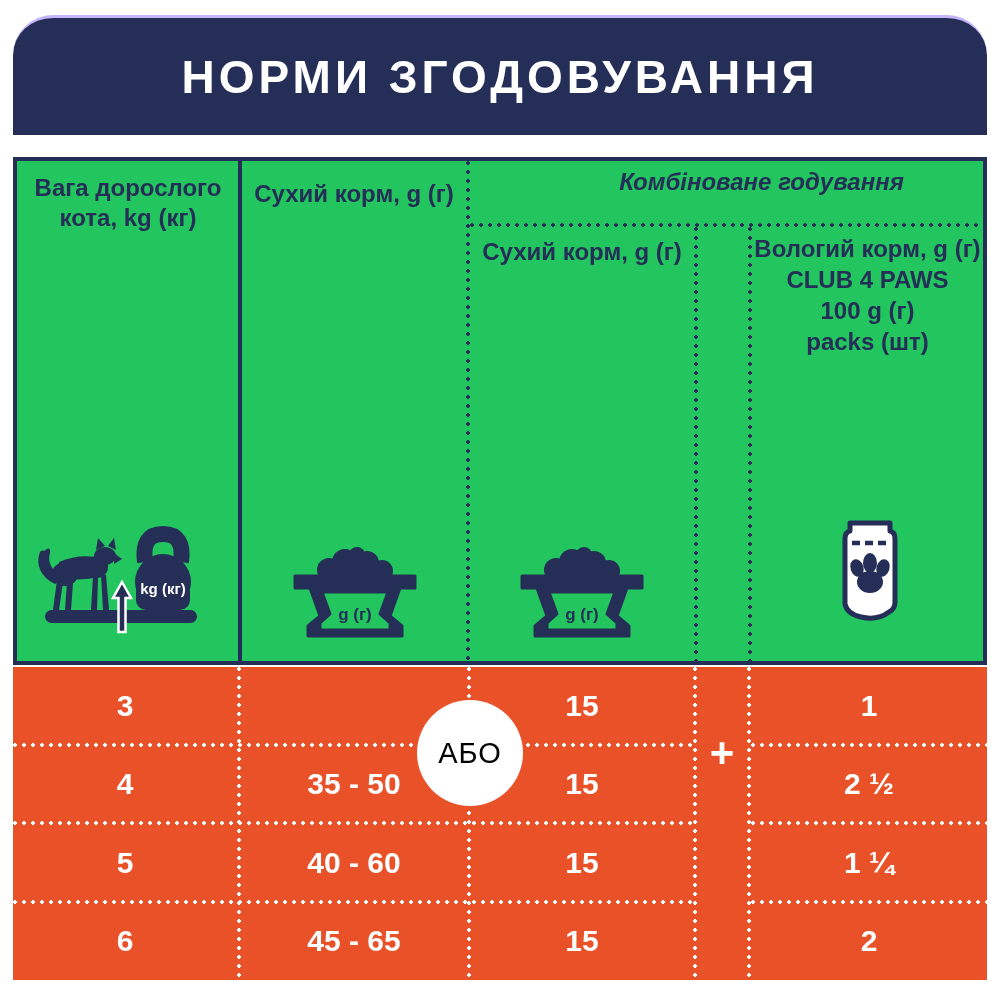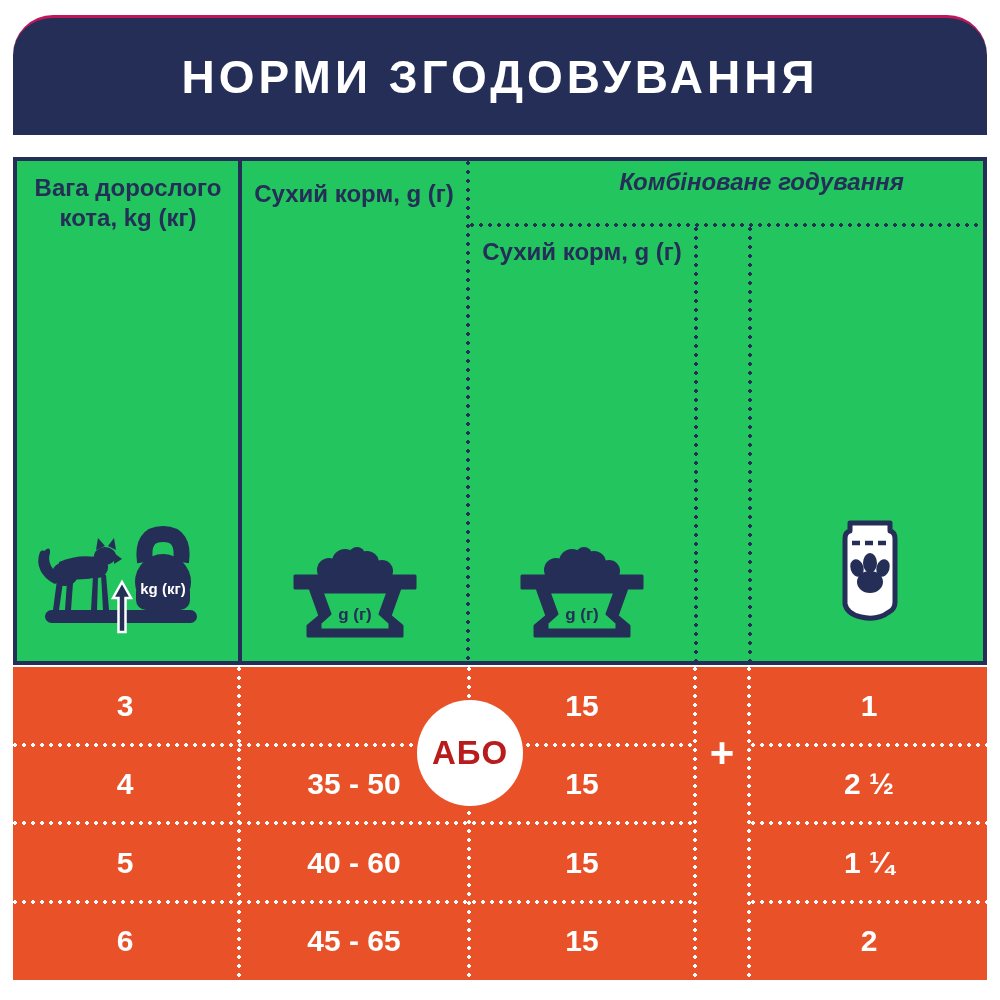--- a/index.html
+++ b/index.html
@@ -4,21 +4,21 @@
 <style>
   html,body{margin:0;padding:0;background:#ffffff;}
   .page{
     position:relative;width:1000px;height:1000px;background:#ffffff;overflow:hidden;
     font-family:"Liberation Sans", sans-serif;-webkit-font-smoothing:antialiased;
   }
   
   .banner{
     position:absolute;left:13px;top:15px;width:974px;height:120px;
     background:#242E56;border-radius:40px 40px 0 0;
-    border-top:3px solid #be185d;box-sizing:border-box;
+    border-top:3px solid #c4b5fd;box-sizing:border-box;
     display:flex;align-items:center;justify-content:center;
   }
   .banner-title{
     color:#ffffff;font-size:46px;font-weight:bold;letter-spacing:4px;white-space:nowrap;
   }
   
   .thead{
     position:absolute;left:13px;top:157px;width:974px;height:508px;
     background:#22c55e;border:4px solid #242E56;box-sizing:border-box;
   }
@@ -55,21 +55,21 @@
   }
   .oc1{left:0;width:224px;}
   .oc2{left:228px;width:226px;}
   .oc3{left:458px;width:222px;}
   .oc4{left:738px;width:236px;}
   .orow0{top:0;} .orow1{top:78px;} .orow2{top:157px;} .orow3{top:235px;}
   .or-badge{
     position:absolute;left:404px;top:33px;width:106px;height:106px;border-radius:50%;
     background:#ffffff;display:flex;align-items:center;justify-content:center;z-index:5;
   }
-  .or-badge span{color:#b91c1c;font-size:33px;font-weight:bold;letter-spacing:1px;}
+  .or-badge span{color:#000000;font-size:29px;font-weight:normal;letter-spacing:1px;}
   .plus-cell{
     position:absolute;left:680px;top:47px;width:58px;height:78px;
     display:flex;align-items:center;justify-content:center;
     color:#ffffff;font-size:42px;font-weight:bold;z-index:4;
   }
   svg{display:block;}
   .icon{position:absolute;}
 </style>
 </head>
 <body>
@@ -85,20 +85,26 @@
     <div class="solid-v" style="left:221px;"></div>
     <div class="dot-v-navy" style="left:449px;top:0;bottom:0;"></div>
     <div class="dot-h-navy" style="left:453px;right:0;top:62px;"></div>
     <div class="dot-v-navy" style="left:677px;top:66px;bottom:0;"></div>
     <div class="dot-v-navy" style="left:731px;top:66px;bottom:0;"></div>
 
     <div class="hcell" style="left:5px;width:212px;top:12px;">Вага дорослого кота, kg (кг)</div>
     <div class="hcell" style="left:225px;width:224px;top:18px;">Сухий корм, g (г)</div>
     <div class="hcell" style="left:453px;width:513px;top:6px;padding-left:70px;box-sizing:border-box;font-style:italic;">Комбіноване годування</div>
     <div class="hcell" style="left:453px;width:224px;top:76px;">Сухий корм, g (г)</div>
+    <div class="hcell wet-lines" style="left:735px;width:231px;top:72px;">
+      <div>Вологий корм, g (г)</div>
+      <div>CLUB 4 PAWS</div>
+      <div>100 g (г)</div>
+      <div>packs (шт)</div>
+    </div>
 
     <svg class="icon" style="left:18px;top:359px;" width="190" height="120" viewBox="0 0 190 120">
       <g fill="#242E56">
 
         <rect x="10" y="90" width="152" height="13" rx="6.5"></rect>
 
         <path d="M20,60 C10,55 4,45 8,34 C10,28 16,26 15,33 C12,42 17,50 25,55 Z"></path>
         <path d="M20,60 C10,55 4,45 8,34" fill="none" stroke="#242E56" stroke-width="7" stroke-linecap="round"></path>
         <ellipse cx="30" cy="54" rx="13" ry="12"></ellipse>
         <path d="M24,42 Q45,33 66,38 L68,56 Q44,62 24,58 Z"></path>

